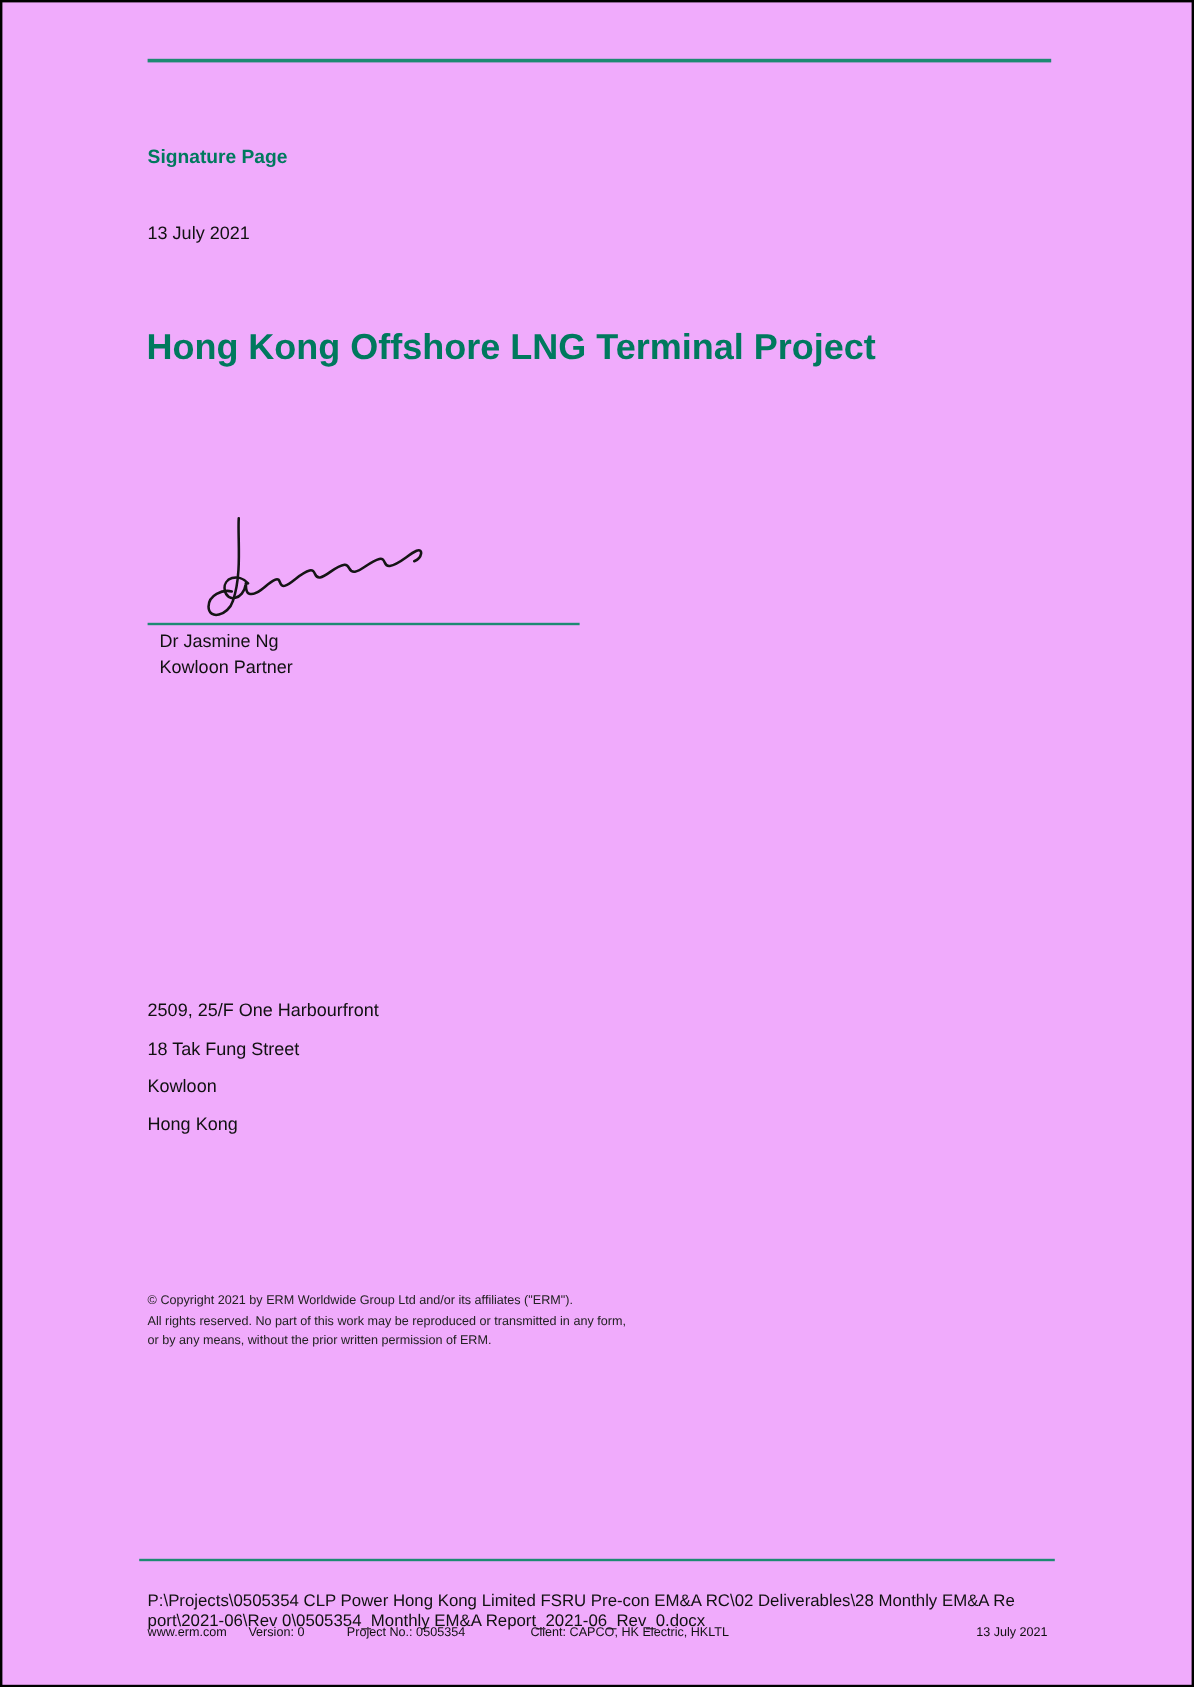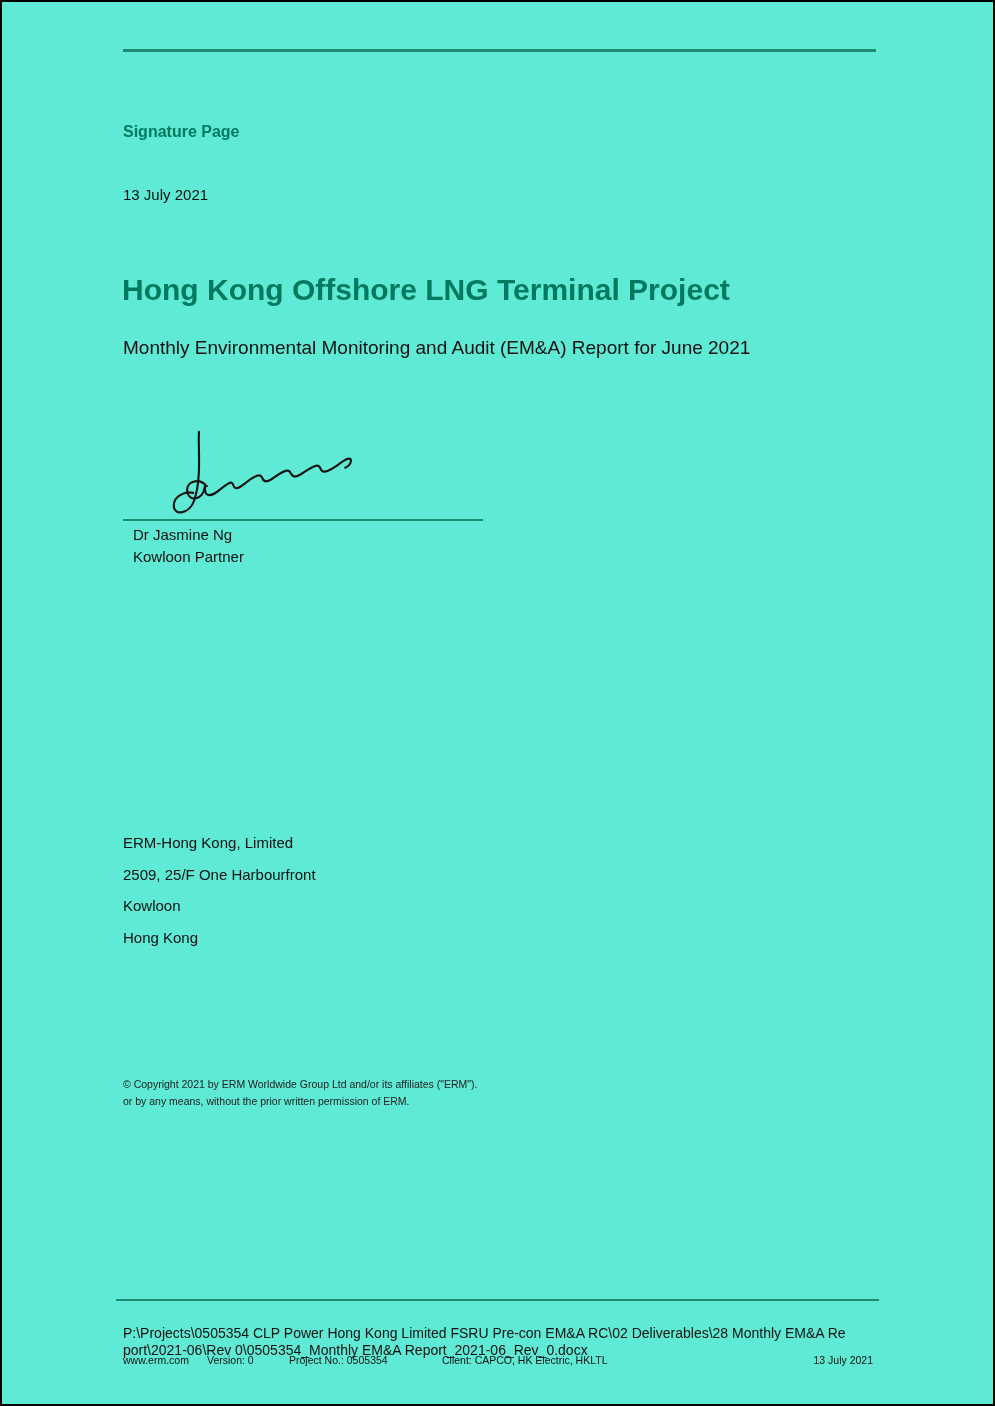--- a/index.html
+++ b/index.html
@@ -3,21 +3,21 @@
 <meta charset="utf-8">
 <style>
   * { margin: 0; padding: 0; box-sizing: border-box; }
   html, body { background: #ffffff; }
   body { font-family: "Liberation Sans", "DejaVu Sans", sans-serif; }
 
   .page {
     position: relative;
     width: 995px;
     height: 1406px;
-    background: #5eead4;
+    background: #f0abfc;
     border: 2px solid #000000;
     overflow: hidden;
     color: #1a1a1a;
   }
 
   .rule-green {
     position: absolute;
     background: #1d8a72;
   }
   .top-rule   { left: 121px; top: 47px;  width: 753px; height: 3px; }
@@ -117,43 +117,43 @@
 <div class="page">
 
   <div class="rule-green top-rule"></div>
 
   <div class="sig-page-label">Signature Page</div>
 
   <div class="header-date">13 July 2021</div>
 
   <h1 class="doc-title">Hong Kong Offshore LNG Terminal Project</h1>
 
-  <div class="doc-subtitle">Monthly Environmental Monitoring and Audit (EM&amp;A) Report for June 2021</div>
 
   <svg class="signature-svg" viewBox="0 0 240 95" fill="none" xmlns="http://www.w3.org/2000/svg">
     <g stroke="#151515" stroke-width="2.2" stroke-linecap="round" fill="none">
       <path d="M58,4 C57,22 61,52 53,75 C49,88 32,92 32,80 C32,70 44,65 52,67"></path>
       <path d="M66,60 C58,51 44,55 46,66 C48,77 62,74 64,61 C64.6,56 63,68 67,69 C74,71 81,61 89,57 C95,54 92,64 98,62 C104,60 111,51 119,49 C125,47.5 122,56 128,55 C134,54 141,45 149,44 C154,43.5 152,51 158,50 C164,49 171,41 179,39 C185,37.5 182,46 188,45 C196,44 204,35 211,32 C217,29.6 216,38 209,41"></path>
     </g>
   </svg>
 
   <div class="rule-green sig-rule"></div>
 
   <div class="sig-name">Dr Jasmine Ng</div>
   <div class="sig-role">Kowloon Partner</div>
 
   <div class="address-block">
-    <div class="addr-line">ERM-Hong Kong, Limited</div>
     <div class="addr-line">2509, 25/F One Harbourfront</div>
+    <div class="addr-line">18 Tak Fung Street</div>
     <div class="addr-line">Kowloon</div>
     <div class="addr-line">Hong Kong</div>
   </div>
 
   <div class="copyright-block">
     <div>© Copyright 2021 by ERM Worldwide Group Ltd and/or its affiliates ("ERM").</div>
+    <div>All rights reserved. No part of this work may be reproduced or transmitted in any form,</div>
     <div>or by any means, without the prior written permission of ERM.</div>
   </div>
 
   <div class="rule-green footer-rule"></div>
 
   <div class="footer-meta f-website">www.erm.com</div>
   <div class="footer-meta f-version">Version: 0</div>
   <div class="footer-meta f-project">Project No.: 0505354</div>
   <div class="footer-meta f-client">Client: CAPCO, HK Electric, HKLTL</div>
   <div class="footer-meta f-date">13 July 2021</div>

